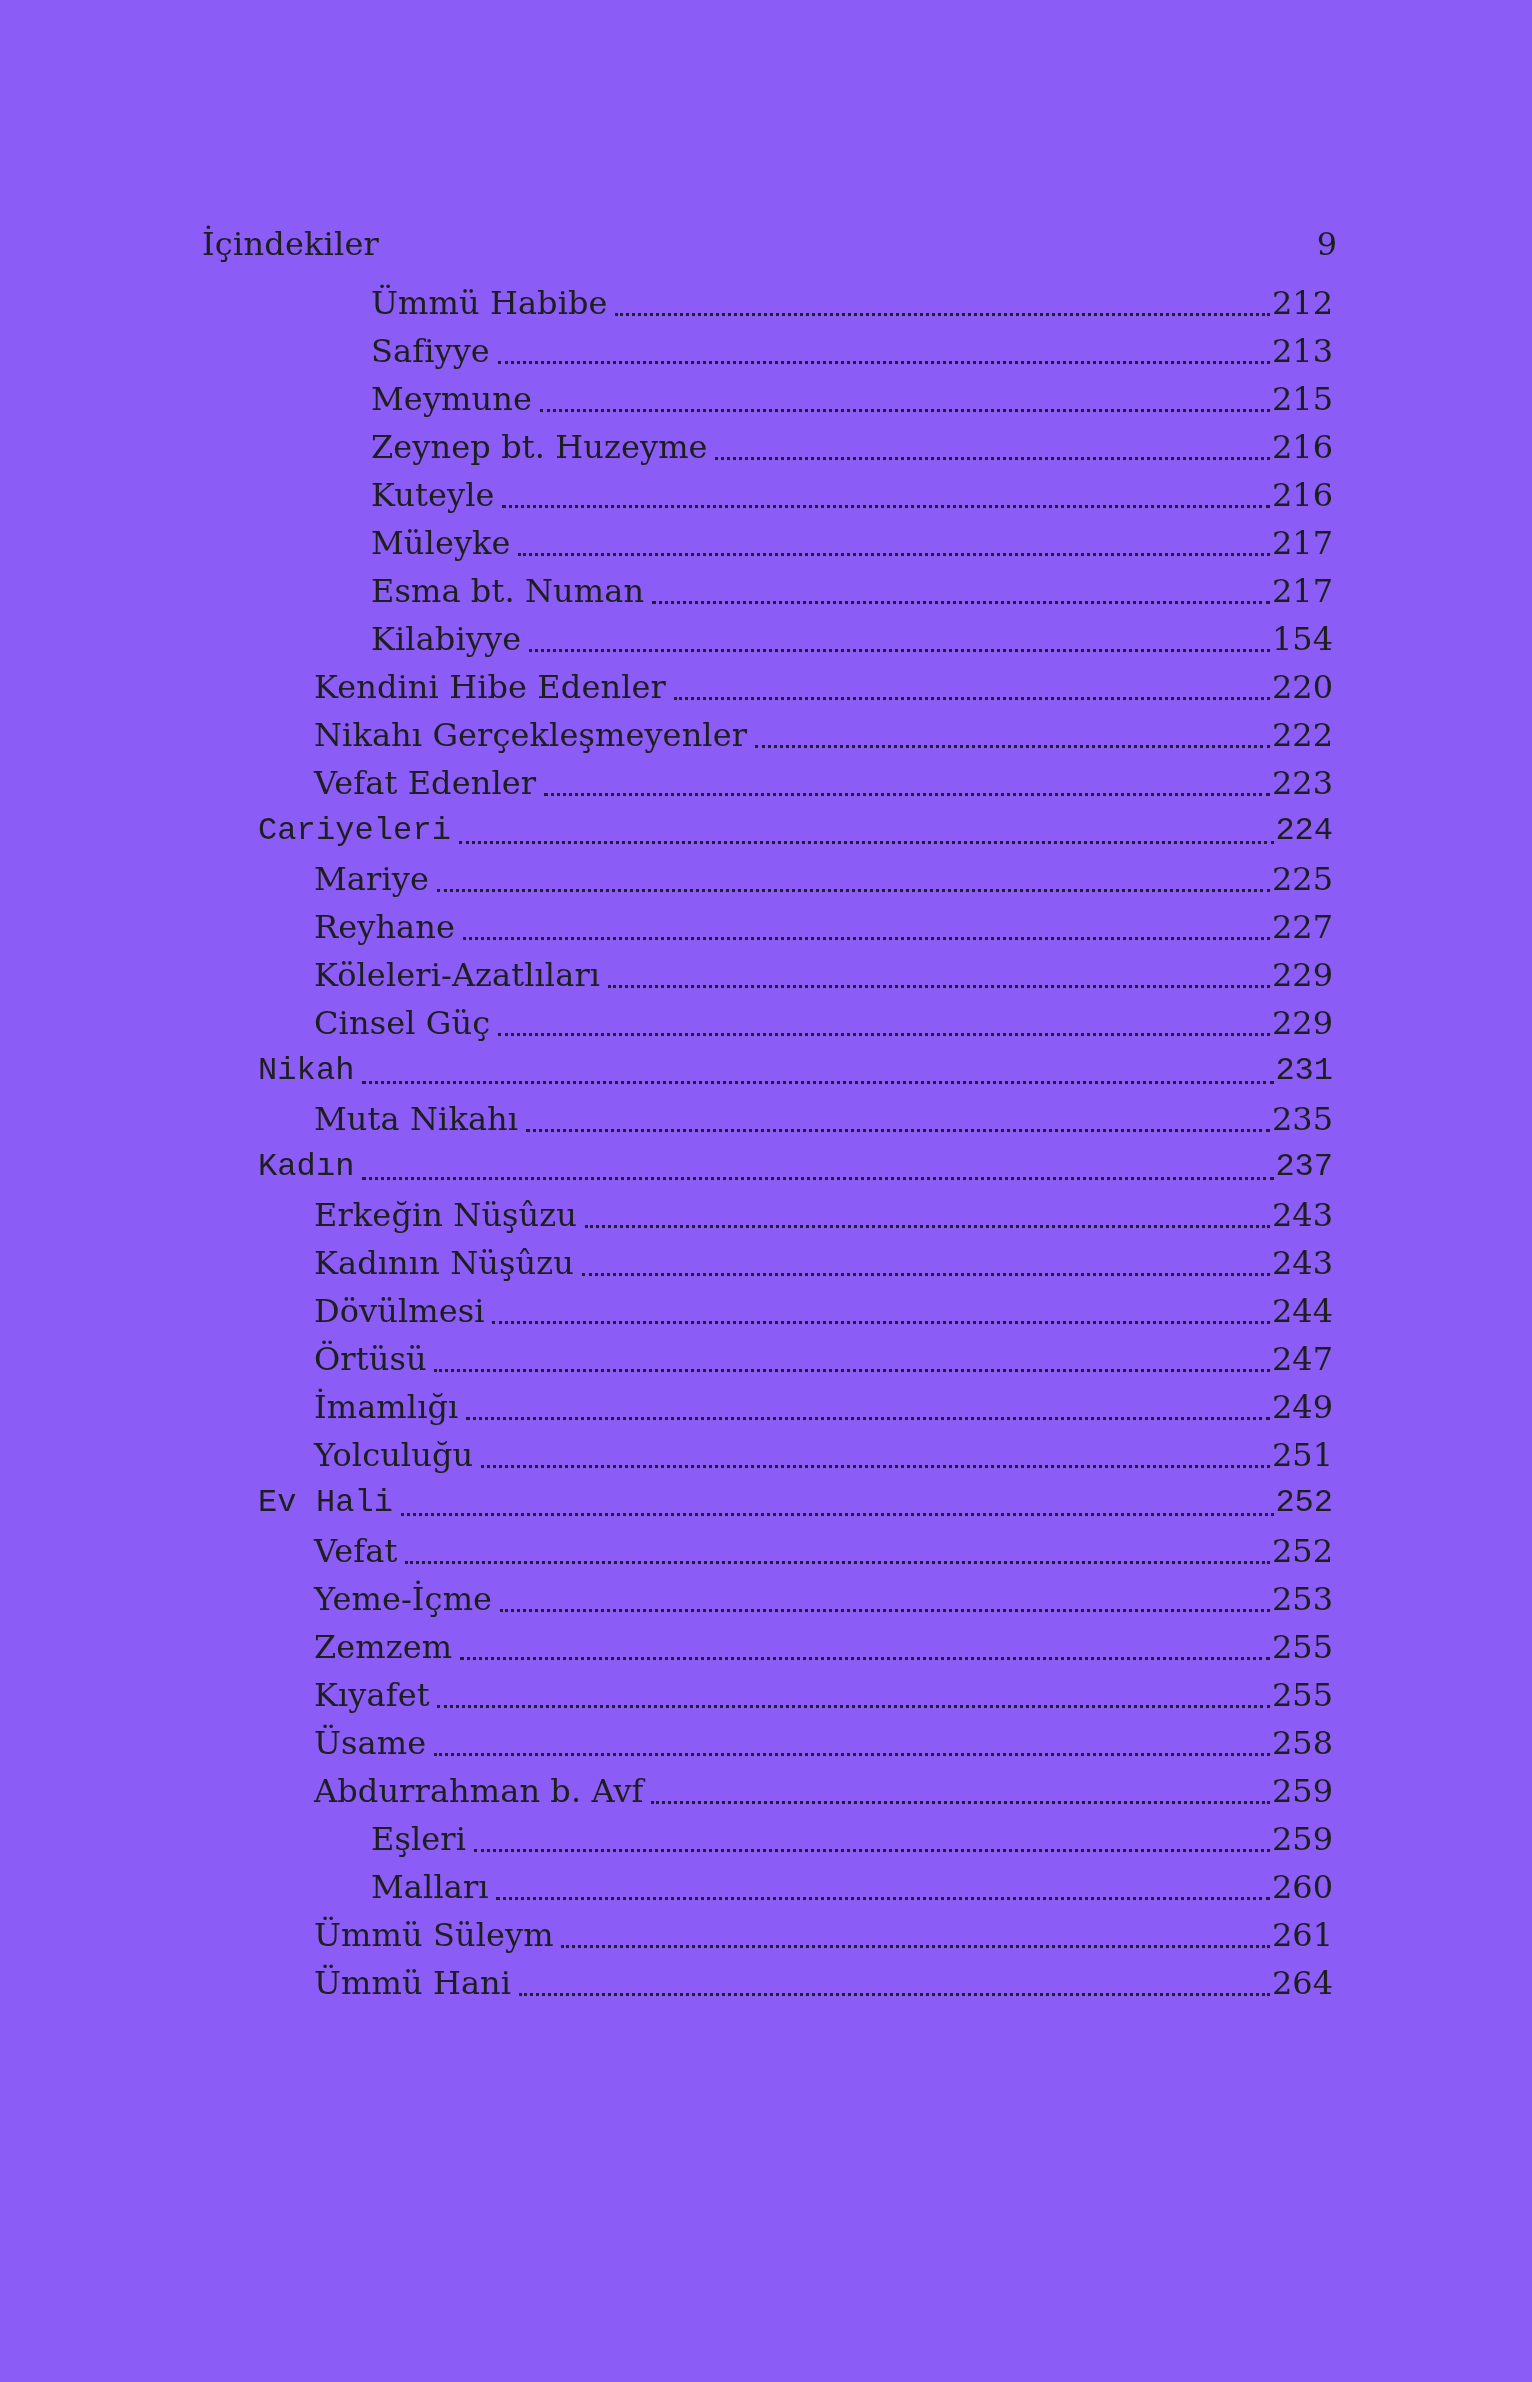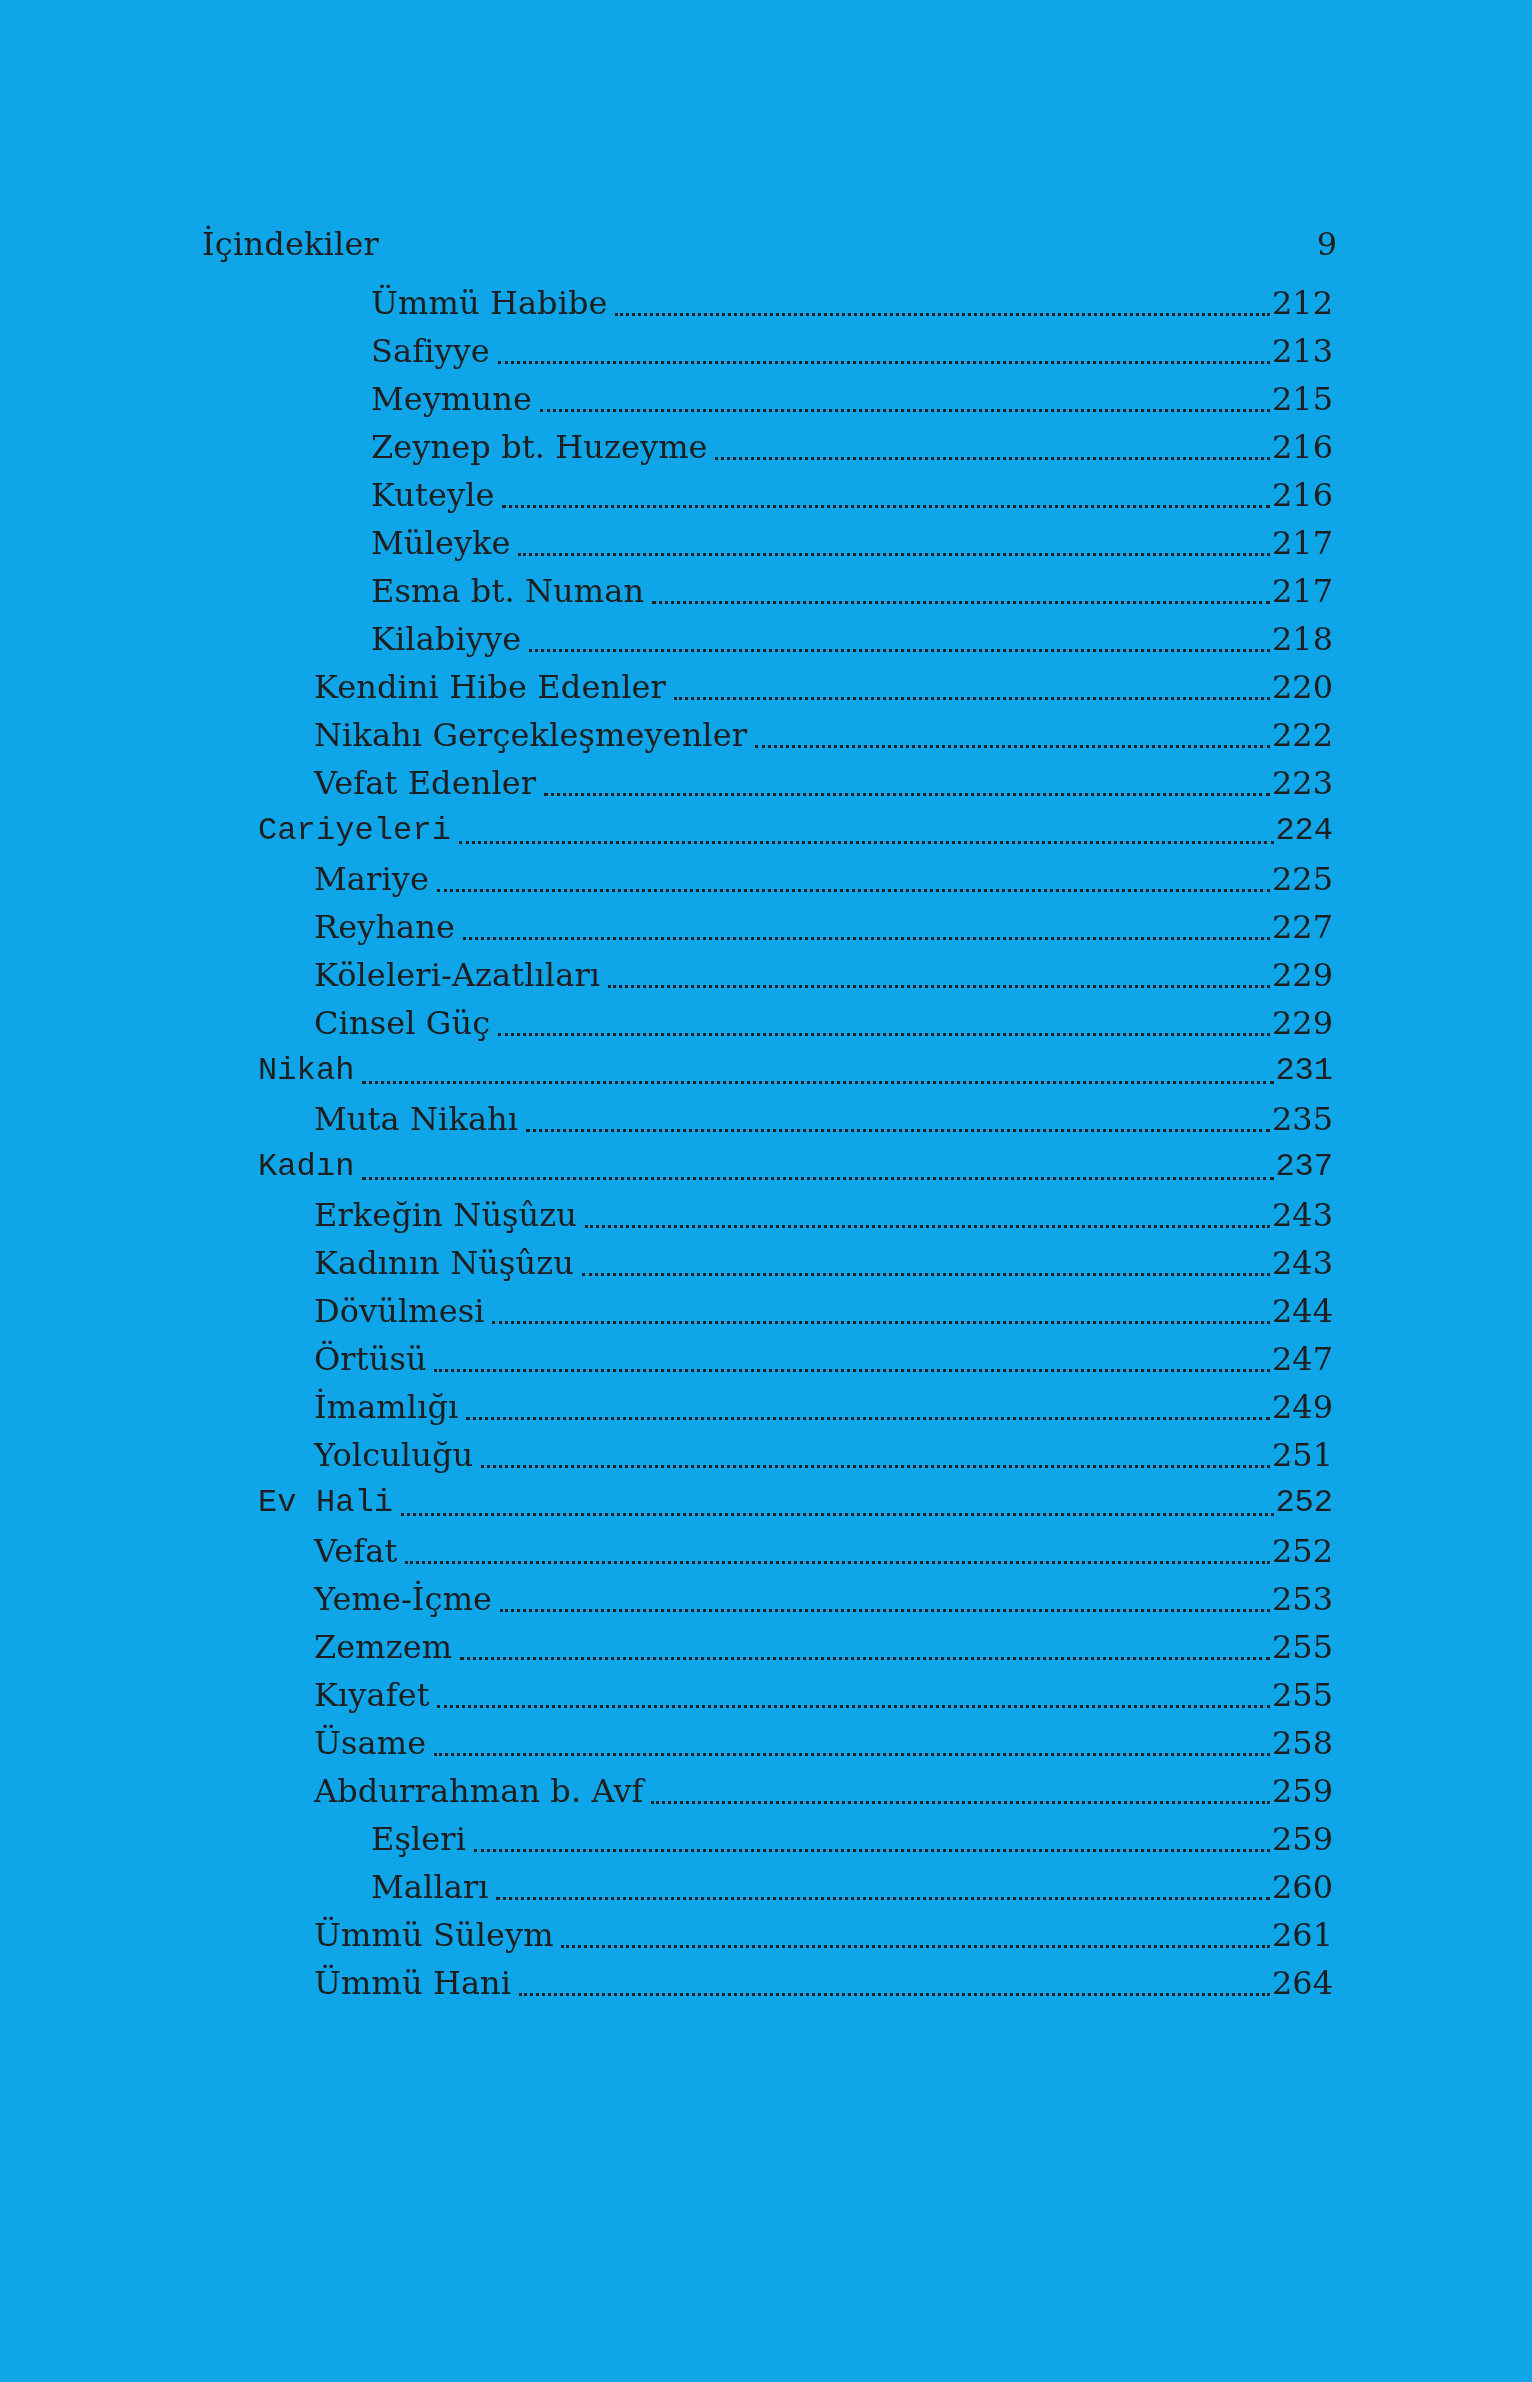--- a/index.html
+++ b/index.html
@@ -12,21 +12,21 @@
     background: #ffffff;
     position: relative;
     overflow: hidden;
     font-family: "DejaVu Serif", "Liberation Serif", serif;
     color: #1e1e1e;
     -webkit-font-smoothing: antialiased;
   }
   .page {
     position: absolute;
     inset: 0;
-    background: #0ea5e9;
+    background: #8b5cf6;
   }
   .running-head {
     position: absolute;
     left: 202px;
     right: 195px;
     top: 227px;
     display: flex;
     justify-content: space-between;
     align-items: baseline;
     font-size: 32px;
@@ -110,21 +110,21 @@
         <span class="toc-page">217</span>
       </div>
       <div class="toc-row level-3">
         <span class="toc-label">Esma bt. Numan</span>
         <span class="leader"></span>
         <span class="toc-page">217</span>
       </div>
       <div class="toc-row level-3">
         <span class="toc-label">Kilabiyye</span>
         <span class="leader"></span>
-        <span class="toc-page">218</span>
+        <span class="toc-page">154</span>
       </div>
       <div class="toc-row level-2">
         <span class="toc-label">Kendini Hibe Edenler</span>
         <span class="leader"></span>
         <span class="toc-page">220</span>
       </div>
       <div class="toc-row level-2">
         <span class="toc-label">Nikahı Gerçekleşmeyenler</span>
         <span class="leader"></span>
         <span class="toc-page">222</span>

